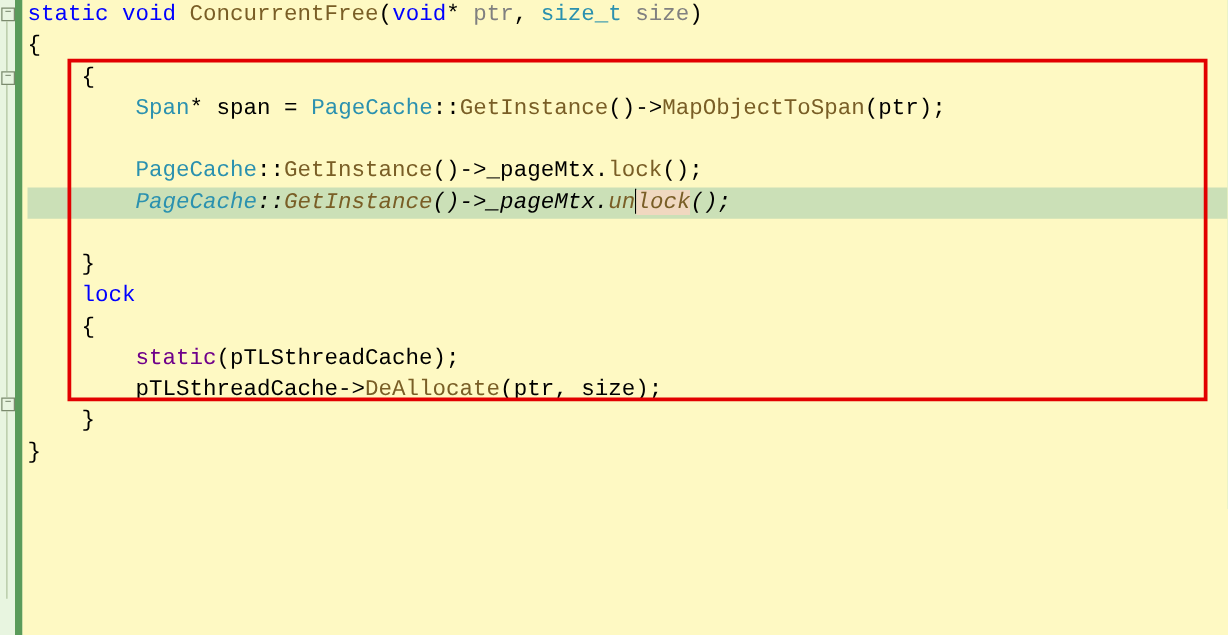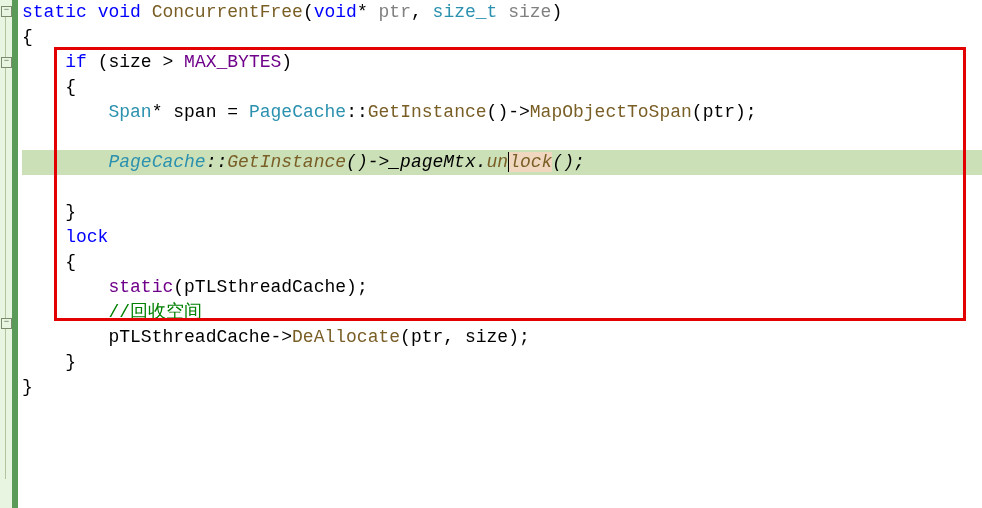--- a/index.html
+++ b/index.html
@@ -43,21 +43,21 @@
     background: #b0c49e;
   }
   .code-block-bar {
     width: 6px;
     flex: 0 0 6px;
     background: linear-gradient(to right, #5a9b5a 0%, #5a9b5a 100%);
     position: relative;
   }
   .code {
     flex: 1;
-    background: #ffffff;
+    background: #fef9c3;
     position: relative;
     padding-left: 4px;
   }
   .line {
     height: 25px;
     line-height: 25px;
     white-space: pre;
     position: relative;
   }
   .red-box {
@@ -98,44 +98,43 @@
   <div class="code-block-bar"></div>
 
   <div class="code">
 
     <div class="red-box" style="left:36px; top:47px; width:906px; height:268px;"></div>
 
     <div class="line"><span class="kw">static</span> <span class="kw">void</span> <span class="ident" style="color:#795e26">ConcurrentFree</span><span class="punct">(</span><span class="kw">void</span><span class="punct">*</span> <span class="ident" style="color:#808080">ptr</span><span class="punct">,</span> <span class="type">size_t</span> <span class="ident" style="color:#808080">size</span><span class="punct">)</span></div>
 
     <div class="line"><span class="punct">{</span></div>
 
-    <div class="line">    <span class="kw">if</span> <span class="punct">(</span><span class="ident">size</span> <span class="op">&gt;</span> <span class="ident" style="color:#6f008a">MAX_BYTES</span><span class="punct">)</span></div>
 
     <div class="line">    <span class="punct">{</span></div>
 
 
     <div class="line">        <span class="type">Span</span><span class="punct">*</span> <span class="ident">span</span> <span class="op">=</span> <span class="scope">PageCache</span><span class="punct">::</span><span class="ident" style="color:#795e26">GetInstance</span><span class="punct">()</span><span class="op">-&gt;</span><span class="ident" style="color:#795e26">MapObjectToSpan</span><span class="punct">(</span><span class="ident">ptr</span><span class="punct">);</span></div>
 
     <div class="line"></div>
 
+    <div class="line">        <span class="scope">PageCache</span><span class="punct">::</span><span class="ident" style="color:#795e26">GetInstance</span><span class="punct">()</span><span class="op">-&gt;</span><span class="ident">_pageMtx</span><span class="punct">.</span><span class="ident" style="color:#795e26">lock</span><span class="punct">();</span></div>
 
 
     <div class="line cur-line">        <span class="scope">PageCache</span><span class="punct">::</span><span class="ident" style="color:#795e26">GetInstance</span><span class="punct">()</span><span class="op">-&gt;</span><span class="ident">_pageMtx</span><span class="punct">.</span><span class="ident" style="color:#795e26">un</span><span style="border-left:1px solid #000; display:inline-block; height:20px; vertical-align:middle;"></span><span class="ident cursor-spot" style="color:#795e26">lock</span><span class="punct">();</span></div>
 
     <div class="line"></div>
 
     <div class="line">    <span class="punct">}</span></div>
 
     <div class="line">    <span class="kw">lock</span></div>
 
     <div class="line">    <span class="punct">{</span></div>
 
     <div class="line">        <span class="ident" style="color:#6f008a">static</span><span class="punct">(</span><span class="ident">pTLSthreadCache</span><span class="punct">);</span></div>
 
-    <div class="line">        <span class="comment">//回收空间</span></div>
 
     <div class="line">        <span class="ident">pTLSthreadCache</span><span class="op">-&gt;</span><span class="ident" style="color:#795e26">DeAllocate</span><span class="punct">(</span><span class="ident">ptr</span><span class="punct">,</span> <span class="ident">size</span><span class="punct">);</span></div>
 
     <div class="line">    <span class="punct">}</span></div>
 
     <div class="line"><span class="punct">}</span></div>
 
   </div>
 </div>
 

